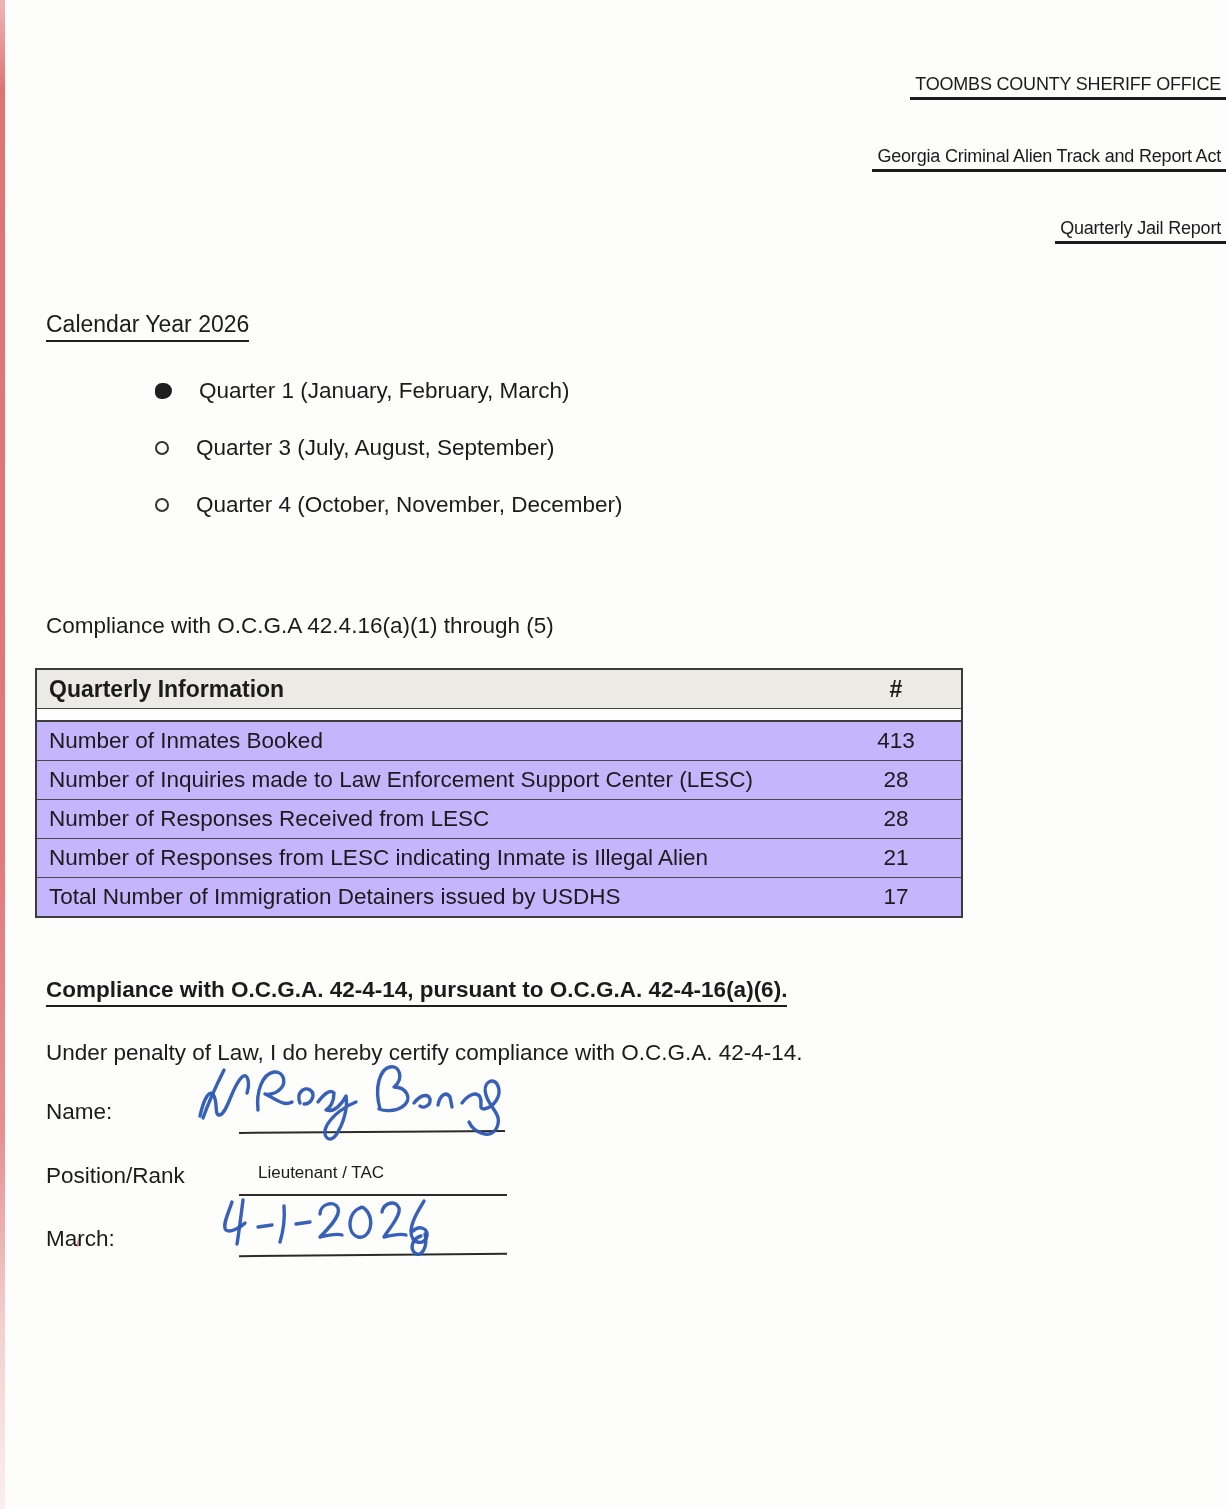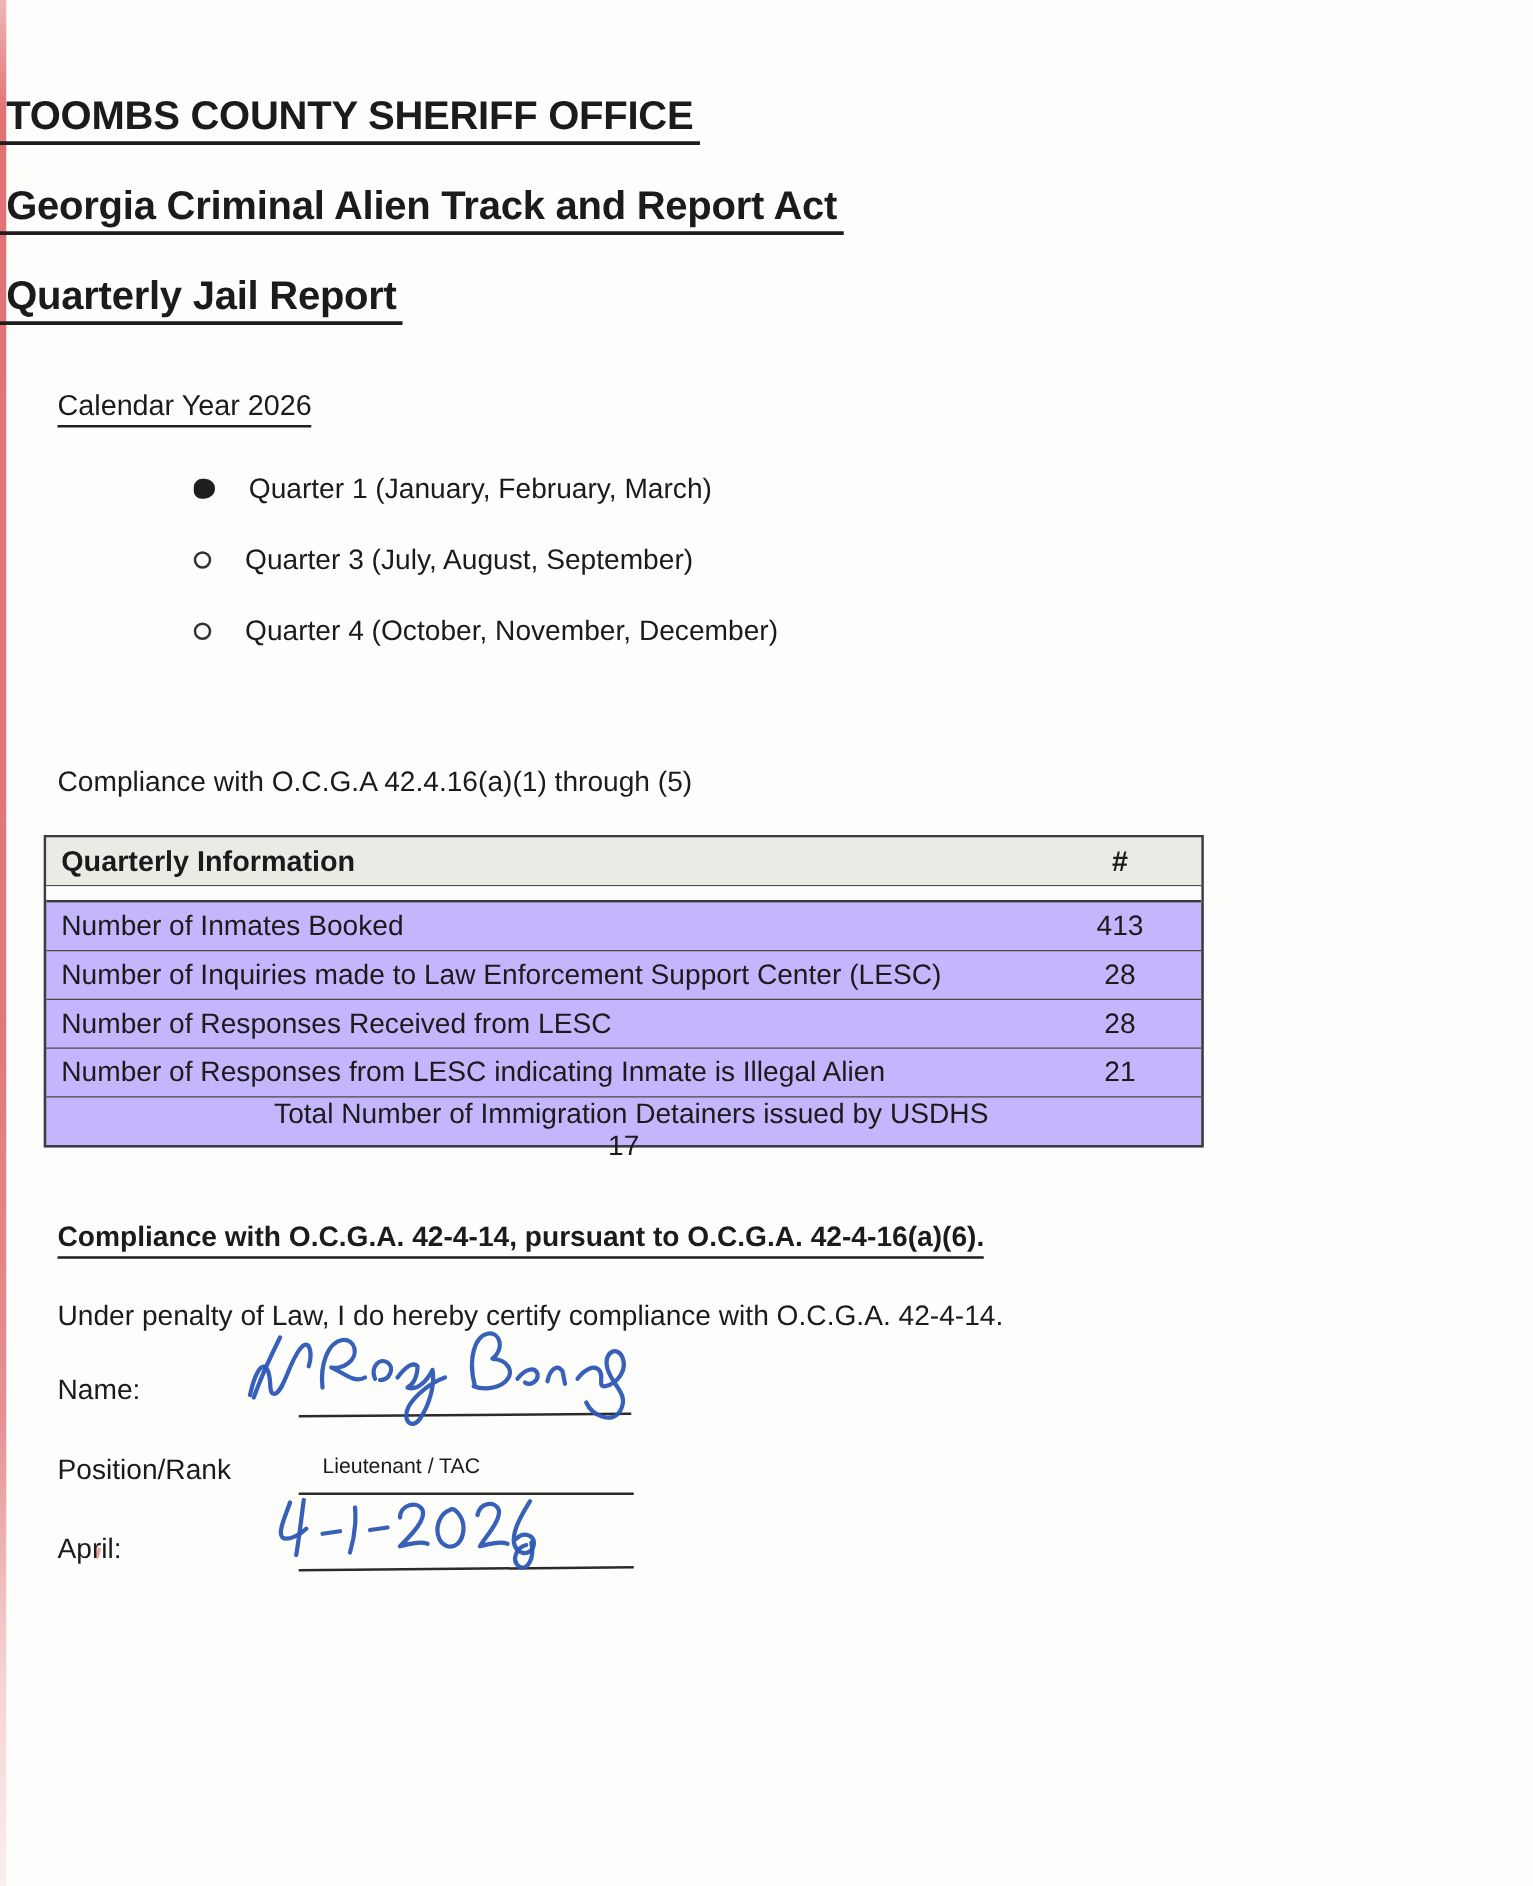--- a/index.html
+++ b/index.html
@@ -14,43 +14,43 @@
     background:linear-gradient(180deg,
       rgba(217,75,78,.40) 0%,
       rgba(217,75,78,.78) 6%,
       rgba(214,70,74,.72) 55%,
       rgba(214,70,74,.60) 75%,
       rgba(217,75,78,.25) 88%,
       rgba(217,75,78,.08) 100%);
   }
   .speck{position:absolute;left:77px;top:1238px;width:3px;height:9px;
     background:rgba(219,85,85,.55);transform:rotate(14deg);border-radius:2px;}
-  .title{position:absolute;left:0;width:100%;text-align:left;
-    font-weight:bold;font-size:32px;letter-spacing:-0.2px;}
+  .title{position:absolute;left:0;width:100%;text-align:right;
+    font-weight:normal;font-size:18px;letter-spacing:-0.2px;}
   .title span{border-bottom:3px solid #1e1e1e;padding:0 5px 3px 5px;}
   .t1{top:74px}.t2{top:146px}.t3{top:218px}
   .calendar-heading{position:absolute;left:46px;top:311px;
     font-size:23px;font-weight:normal;}
   .calendar-heading span{border-bottom:2.5px solid #1e1e1e;padding-bottom:3px;}
   .quarters{position:absolute;left:155px;top:378px;display:flex;
     flex-direction:column;gap:32px;font-size:22.5px;}
   .q{display:flex;align-items:center;gap:27px;height:25px;}
   .radio{width:14px;height:14px;border:2.2px solid #333;border-radius:50%;
     box-sizing:border-box;flex:0 0 auto;}
   .radio.filled{width:17px;height:16px;background:#1f1f1f;border-color:#1f1f1f;
     border-radius:46% 54% 58% 42%;}
   .compliance-intro{position:absolute;left:46px;top:613px;font-size:22.5px;}
   .jail-table{position:absolute;left:35px;top:668px;width:928px;
     border:2px solid #3c3c3c;background:#c4b5fd;box-sizing:border-box;}
   .t-header{display:flex;align-items:center;background:#eceae5;height:38px;
     border-bottom:1.5px solid #4a4a4a;font-size:23px;font-weight:bold;}
   .t-spacer{height:11px;border-bottom:2px solid #3c3c3c;background:#fefefe;}
   .t-row{display:flex;align-items:center;height:38px;font-size:22.5px;
     border-bottom:1.5px solid #4a4a4a;}
-  .t-row:last-child{border-bottom:none;flex-direction:column;}
+  .t-row:last-child{border-bottom:none;}
   .t-label{flex:1;padding-left:12px;white-space:nowrap;}
   .t-value{width:130px;text-align:center;}
   .cert-heading{position:absolute;left:46px;top:977px;font-size:22.5px;font-weight:bold;}
   .cert-heading span{border-bottom:2.5px solid #1e1e1e;padding-bottom:3px;}
   .cert-statement{position:absolute;left:46px;top:1040px;font-size:22.5px;}
   .field-label{position:absolute;left:46px;font-size:22.5px;}
   .fl-name{top:1099px}.fl-pos{top:1163px}.fl-date{top:1226px}
   .pos-value{position:absolute;left:258px;top:1163px;font-size:17px;}
   .wline{position:absolute;border-top:2px solid #2b2b2b;}
   .l-name{left:239px;top:1131px;width:266px;transform:rotate(-0.4deg);}
@@ -128,21 +128,21 @@
     </div>
   </div>
 
   <div class="cert-heading">
     <span>Compliance with O.C.G.A. 42-4-14, pursuant to O.C.G.A. 42-4-16(a)(6).</span>
   </div>
   <div class="cert-statement">Under penalty of Law, I do hereby certify compliance with O.C.G.A. 42-4-14.</div>
 
   <div class="field-label fl-name">Name:</div>
   <div class="field-label fl-pos">Position/Rank</div>
-  <div class="field-label fl-date">April:</div>
+  <div class="field-label fl-date">March:</div>
 
   <div class="pos-value">Lieutenant / TAC</div>
 
   <div class="wline l-name"></div>
   <div class="wline l-pos"></div>
   <div class="wline l-date"></div>
 
   <svg class="hand sig-svg" width="330" height="102" viewBox="0 0 330 102">
     <path d="M34,12 C26,28 18,46 13,60"></path>
     <path d="M10,58 C14,40 20,30 24,38 C28,46 24,58 30,57 C38,54 42,28 52,19 C58,14 60,25 57,35"></path>

